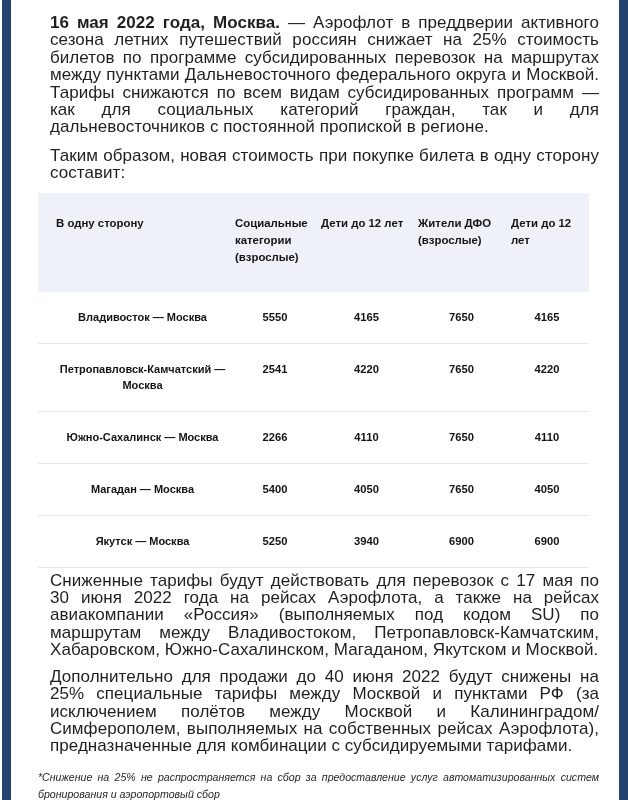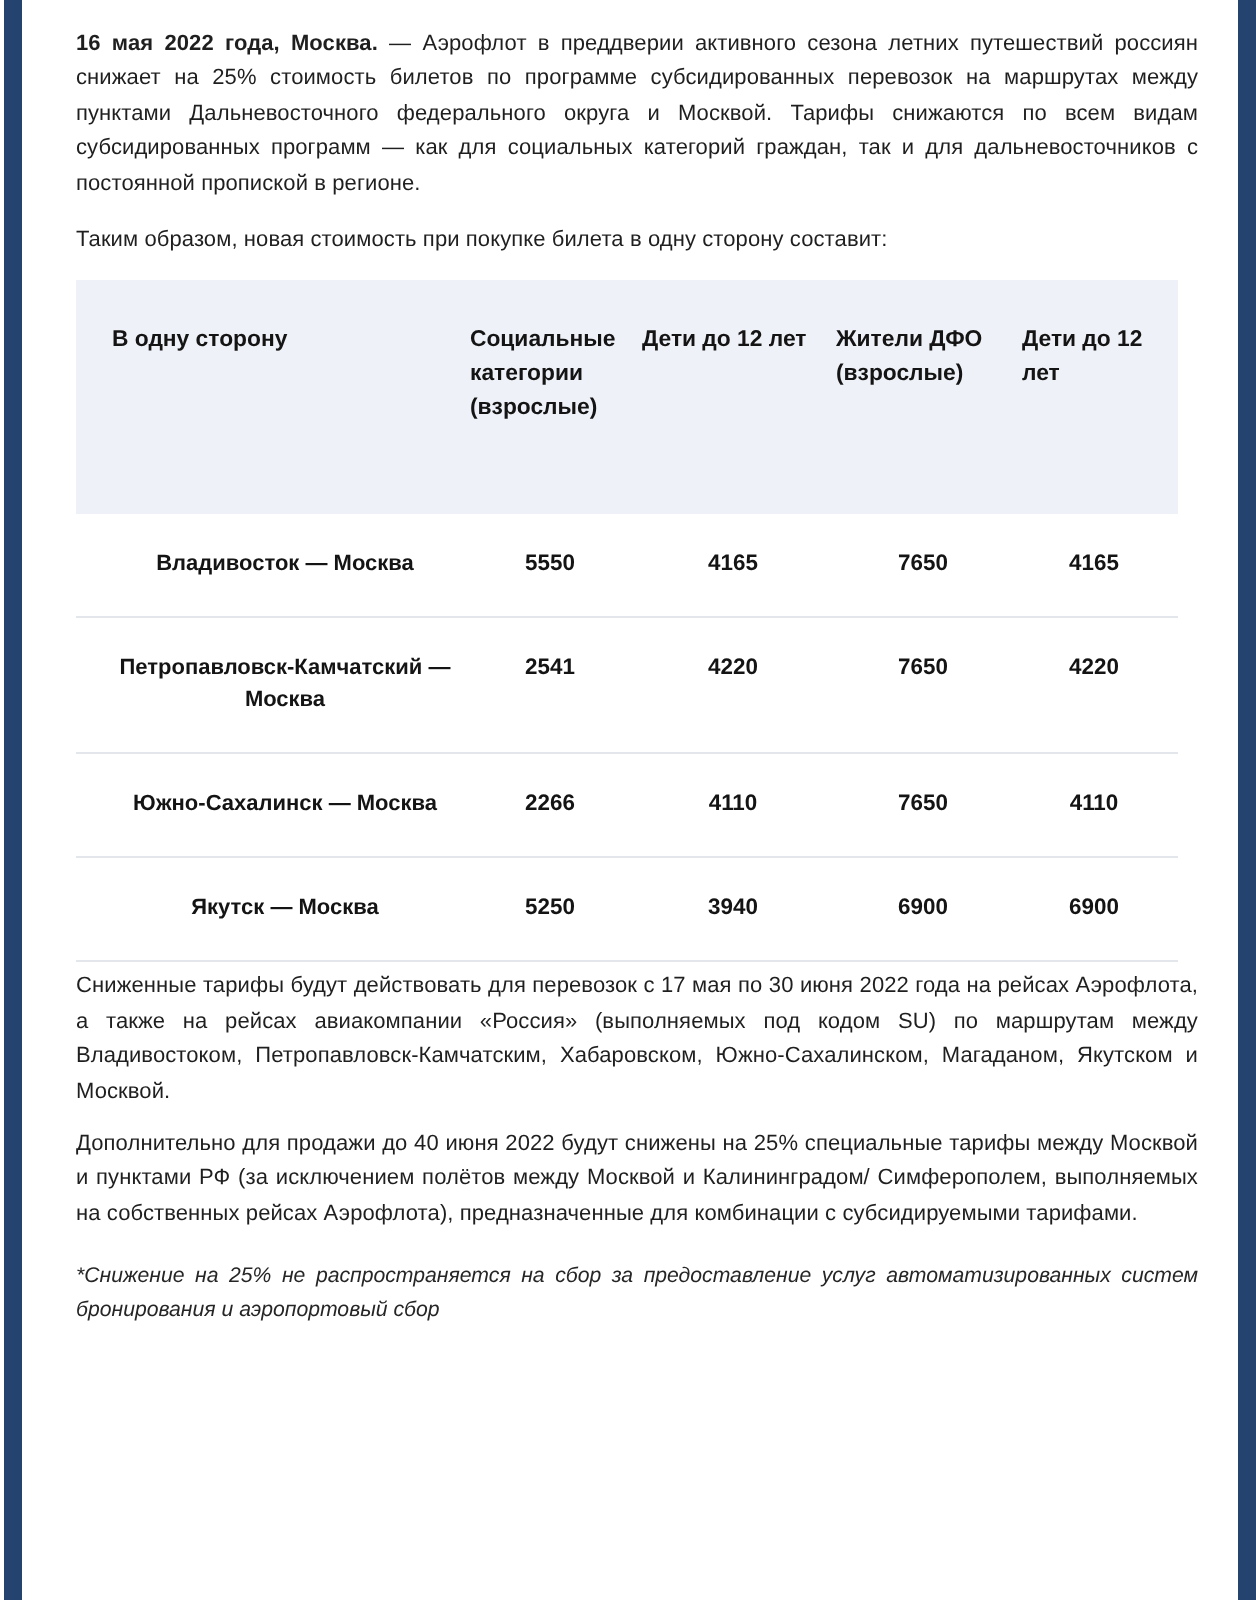--- a/index.html
+++ b/index.html
@@ -31,22 +31,22 @@
     left: 11px;
     top: 0;
     width: 608px;
     height: 800px;
     background: #ffffff;
     box-sizing: border-box;
     padding: 14px 20px 0 27px;
   }
 
   p.para {
-    margin: 0 0 11px 0;
-    font-size: 11px;
+    margin: 0 0 11px 12px;
+    font-size: 17px;
     line-height: 17.4px;
     text-align: justify;
     color: #1f1f1f;
     letter-spacing: 0.05px;
   }
   p.para.tight { margin-bottom: 9px; }
   p.para b { font-weight: bold; }
   p.note {
     font-style: italic;
     font-size: 10.6px;
@@ -64,21 +64,21 @@
     margin: 0 0 4px 0;
     table-layout: fixed;
   }
   table.fares thead th {
     background: #eef1f7;
     font-size: 11.4px;
     font-weight: bold;
     line-height: 17px;
     text-align: left;
     vertical-align: top;
-    padding: 22px 6px 44px 0;
+    padding: 22px 6px 26px 0;
     color: #141414;
   }
   table.fares thead th.first { padding-left: 18px; }
 
   table.fares tbody td {
     font-size: 11.2px;
     font-weight: bold;
     line-height: 16px;
     text-align: center;
     vertical-align: top;
@@ -140,20 +140,27 @@
         <td>4220</td>
       </tr>
       <tr>
         <td class="route">Южно-Сахалинск — Москва</td>
         <td>2266</td>
         <td>4110</td>
         <td>7650</td>
         <td>4110</td>
       </tr>
       <tr>
+        <td class="route">Магадан — Москва</td>
+        <td>5400</td>
+        <td>4050</td>
+        <td>7650</td>
+        <td>4050</td>
+      </tr>
+      <tr>
         <td class="route">Якутск — Москва</td>
         <td>5250</td>
         <td>3940</td>
         <td>6900</td>
         <td>6900</td>
       </tr>
     </tbody>
   </table>
 
   <p class="para tight">Сниженные тарифы будут действовать для перевозок с 17 мая по 30 июня 2022 года на рейсах Аэрофлота, а также на рейсах авиакомпании «Россия» (выполняемых под кодом SU) по маршрутам между Владивостоком, Петропавловск-Камчатским, Хабаровском, Южно-Сахалинском, Магаданом, Якутском и Москвой.</p>

